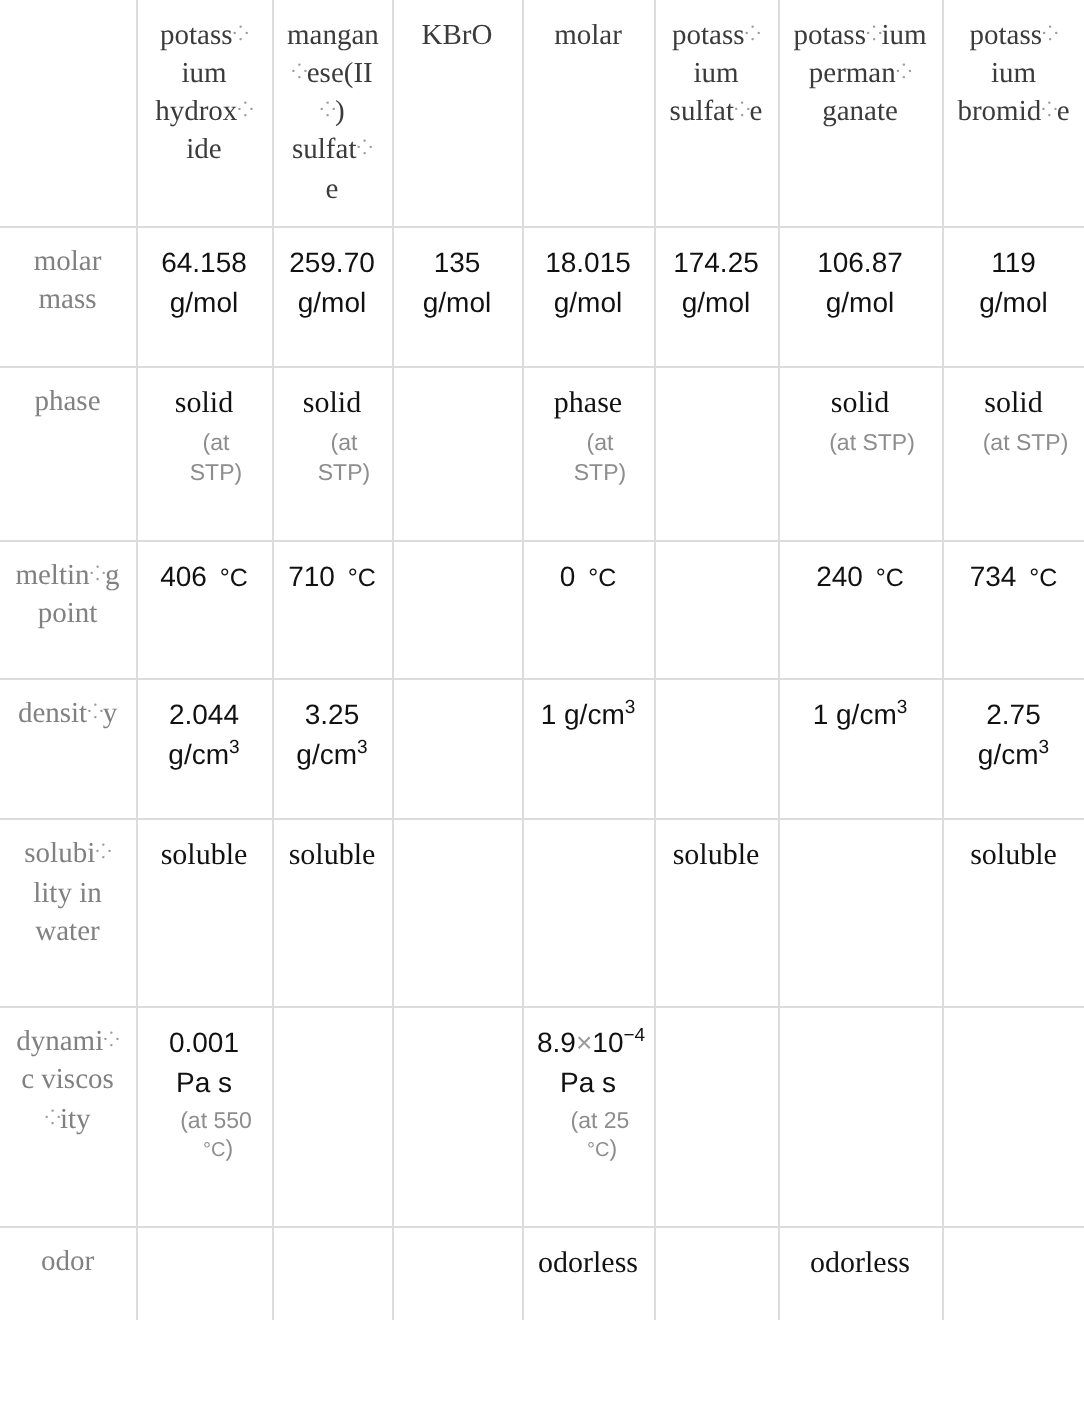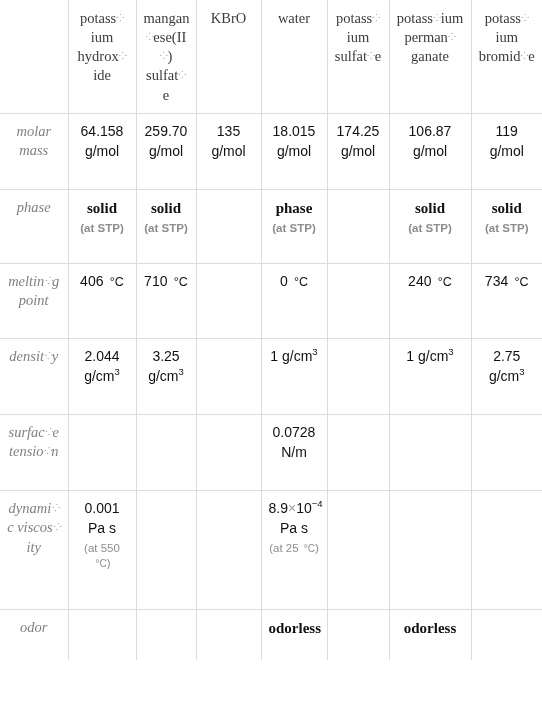--- a/index.html
+++ b/index.html
@@ -62,47 +62,46 @@
   thead th.corner { border-top: none; border-left: none; }
 
   
   td.rowlabel {
     text-align: left;
     color: #818181;
     font-size: 14.5px;
     line-height: 1.34;
     padding-left: 9px;
     padding-top: 9px;
-    font-style: italic;
   }
 
   
   td.val {
     font-family: "Liberation Sans", "DejaVu Sans", sans-serif;
     font-size: 14px;
     line-height: 1.42;
     color: #111111;
     text-align: left;
     padding-left: 9px;
     padding-top: 9px;
   }
   td.val.serif {
     font-family: "Liberation Serif", "DejaVu Serif", serif;
     font-size: 15px;
-    font-weight: bold;
   }
   td.val.empty { padding: 0; }
 
   .qual {
     font-family: "Liberation Sans", "DejaVu Sans", sans-serif;
     font-size: 11.5px;
     color: #8d8d8d;
     display: block;
     margin-top: 2px;
     line-height: 1.3;
+    margin-left: 12px;
   }
   .qual .deg { font-size: 10px; }
 
   .unit-deg { font-size: 12.5px; }
   sup.exp { font-size: 9.5px; vertical-align: super; line-height: 0; }
   .times { color: #9a9a9a; }
 
   
   .wrapmark {
     display: inline-block;
@@ -125,21 +124,21 @@
       <col class="c-k2so4">
       <col class="c-kmno4">
       <col class="c-kbr">
   </colgroup>
   <thead>
     <tr>
       <th class="corner"></th>
       <th class="substance">potass<span class="wrapmark">⁘</span>ium hydrox<span class="wrapmark">⁘</span>ide</th>
       <th class="substance">mangan<span class="wrapmark">⁘</span>ese(II<span class="wrapmark">⁘</span>) sulfat<span class="wrapmark">⁘</span>e</th>
       <th class="substance">KBrO</th>
-      <th class="substance">water</th>
+      <th class="substance">molar</th>
       <th class="substance">potass<span class="wrapmark">⁘</span>ium sulfat<span class="wrapmark">⁘</span>e</th>
       <th class="substance">potass<span class="wrapmark">⁘</span>ium perman<span class="wrapmark">⁘</span>ganate</th>
       <th class="substance">potass<span class="wrapmark">⁘</span>ium bromid<span class="wrapmark">⁘</span>e</th>
     </tr>
   </thead>
   <tbody id="tbody">
       <tr>
         <td class="rowlabel">molar mass</td>
         <td class="val"><span>64.158 g/mol</span></td>
         <td class="val"><span>259.70 g/mol</span></td>
@@ -173,28 +172,28 @@
         <td class="rowlabel">densit<span class="wrapmark">⁘</span>y</td>
         <td class="val"><span>2.044 g/cm<sup class="exp">3</sup></span></td>
         <td class="val"><span>3.25 g/cm<sup class="exp">3</sup></span></td>
         <td class="val empty"></td>
         <td class="val"><span>1 g/cm<sup class="exp">3</sup></span></td>
         <td class="val empty"></td>
         <td class="val"><span>1 g/cm<sup class="exp">3</sup></span></td>
         <td class="val"><span>2.75 g/cm<sup class="exp">3</sup></span></td>
       </tr>
       <tr>
-        <td class="rowlabel">surfac<span class="wrapmark">⁘</span>e tensio<span class="wrapmark">⁘</span>n</td>
-        <td class="val empty"></td>
-        <td class="val empty"></td>
-        <td class="val empty"></td>
-        <td class="val"><span>0.0728 N/m</span></td>
-        <td class="val empty"></td>
-        <td class="val empty"></td>
-        <td class="val empty"></td>
+        <td class="rowlabel">solubi<span class="wrapmark">⁘</span>lity in water</td>
+        <td class="val serif"><span>soluble</span></td>
+        <td class="val serif"><span>soluble</span></td>
+        <td class="val empty"></td>
+        <td class="val empty"></td>
+        <td class="val serif"><span>soluble</span></td>
+        <td class="val empty"></td>
+        <td class="val serif"><span>soluble</span></td>
       </tr>
       <tr>
         <td class="rowlabel">dynami<span class="wrapmark">⁘</span>c viscos<span class="wrapmark">⁘</span>ity</td>
         <td class="val"><span>0.001 Pa s</span><span class="qual">(at 550 <span class="deg"> °C</span>)</span></td>
         <td class="val empty"></td>
         <td class="val empty"></td>
         <td class="val"><span>8.9<span class="times">×</span>10<sup class="exp">−4</sup> Pa s</span><span class="qual">(at 25 <span class="deg"> °C</span>)</span></td>
         <td class="val empty"></td>
         <td class="val empty"></td>
         <td class="val empty"></td>

